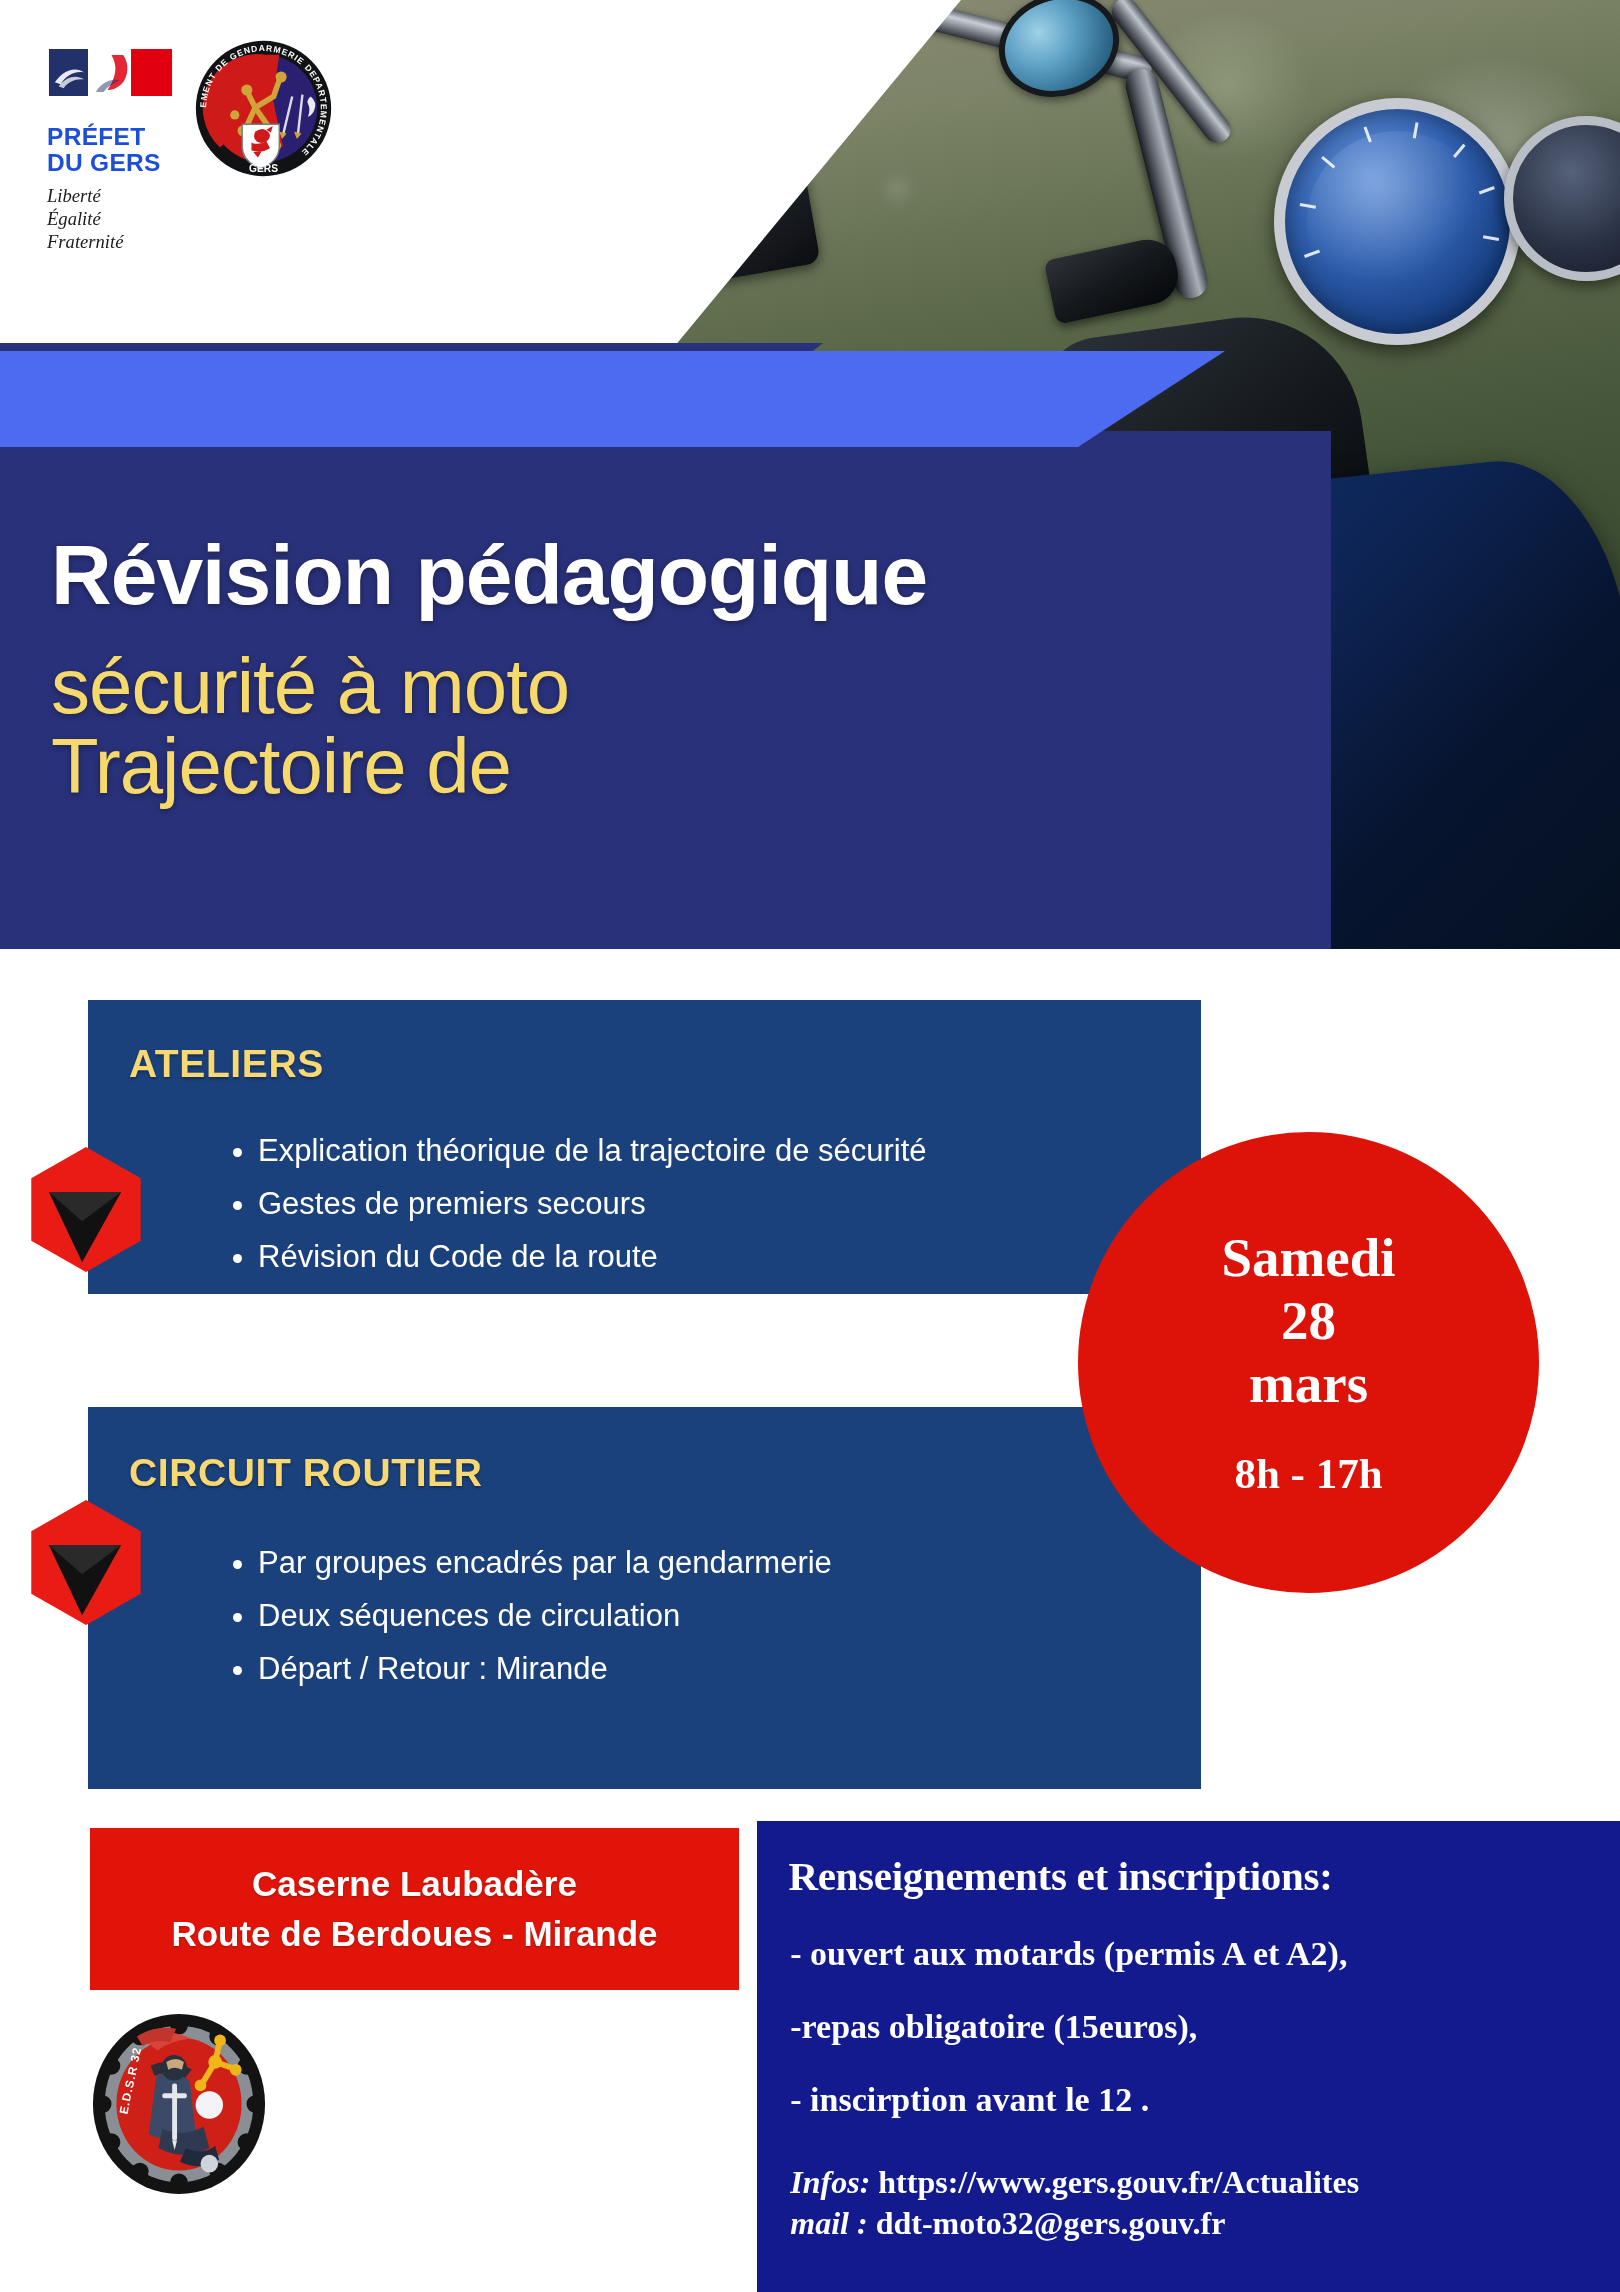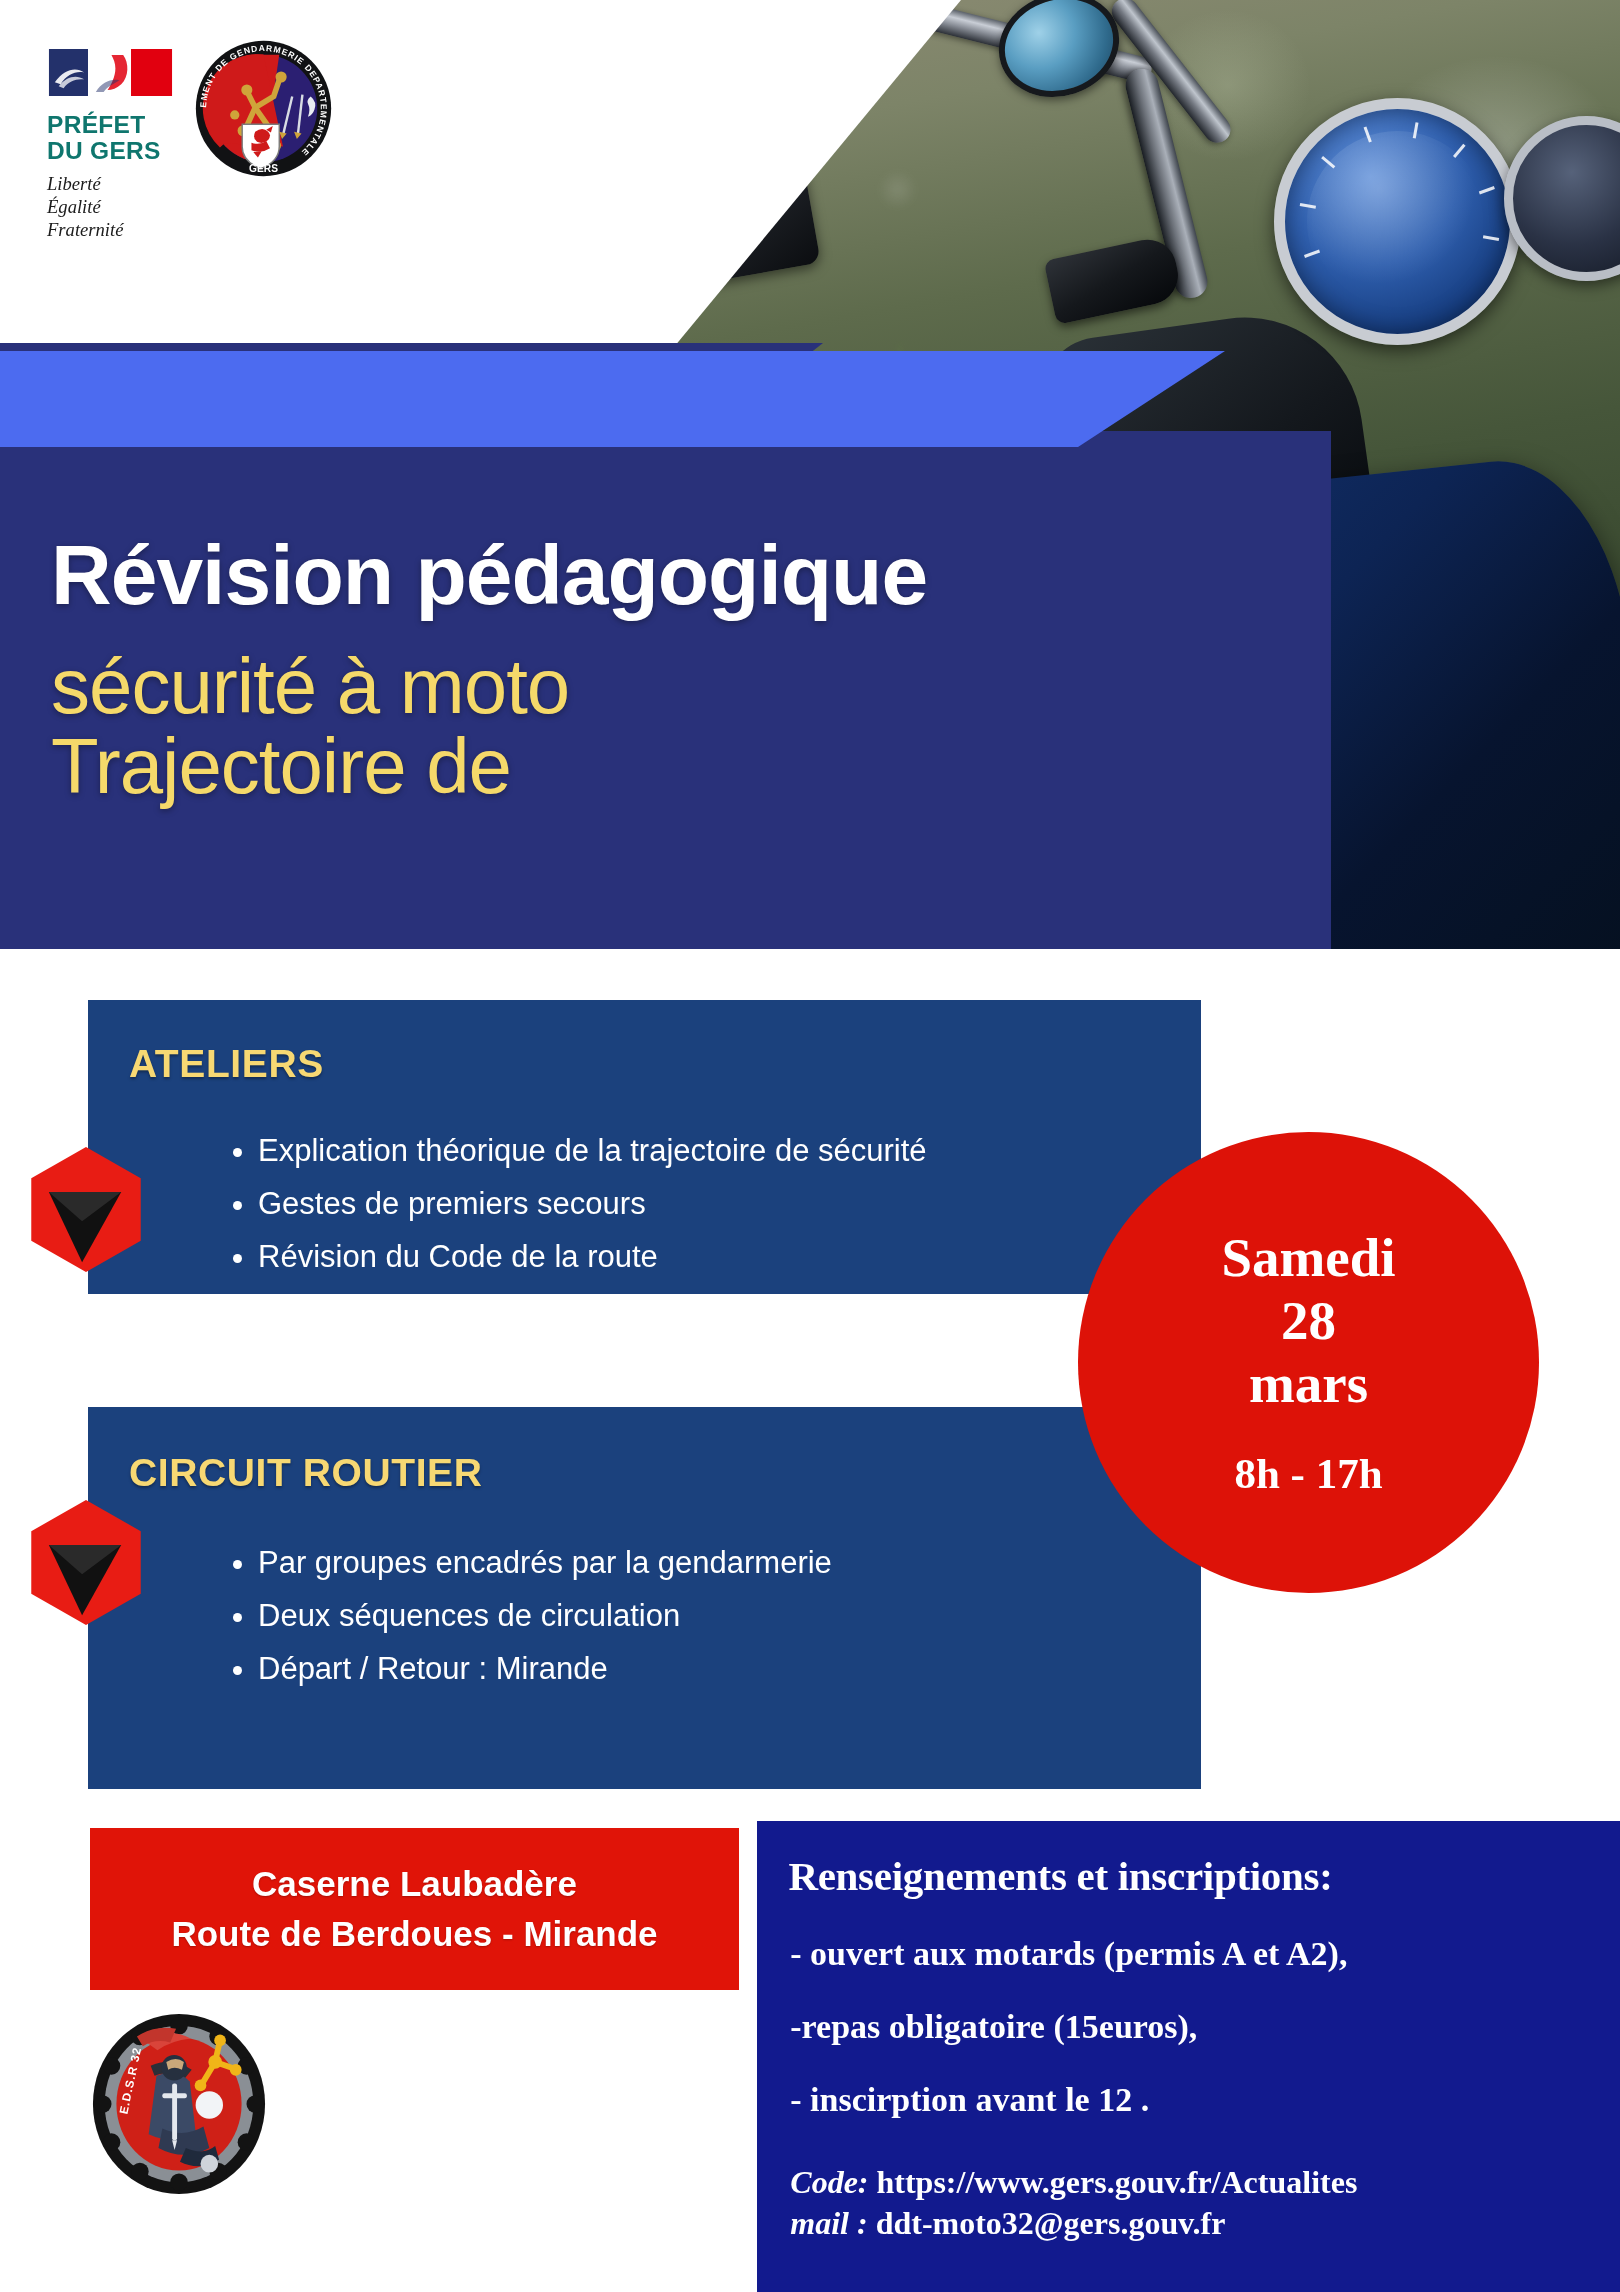--- a/index.html
+++ b/index.html
@@ -132,21 +132,21 @@
     position:absolute;left:51px;top:647px;z-index:6;
     font-size:78px;font-weight:400;color:#f5d96a;line-height:1.02;letter-spacing:-1px;
     text-shadow:0 2px 5.9px rgba(0,0,0,.35);
   }
   .title-sub span{display:block;}
 
   
   .logo-prefet{position:absolute;left:47px;top:43px;z-index:8;width:127px;}
   .marianne{width:127px;height:59px;display:block;}
   .prefet-txt{
-    margin-top:10px;font-size:24.5px;font-weight:700;color:#0f766e;line-height:1.05;letter-spacing:0.3px;
+    margin-top:22px;font-size:24.5px;font-weight:700;color:#1d4ed8;line-height:1.05;letter-spacing:0.3px;
   }
   .devise{margin-top:9.8px;font-family:"Liberation Serif", serif;font-style:italic;font-size:18.6px;color:#1b1b1b;line-height:1.22;}
 
   .logo-ggd{position:absolute;left:194px;top:35px;z-index:8;width:139px;height:147px;}
 
   
   .panel{
     position:absolute;background:#1b417d;z-index:4;
   }
   .panel-ateliers{left:88px;top:1000px;width:1113px;height:294px;}
@@ -369,21 +369,21 @@
   <div>Route de Berdoues - Mirande</div>
 </div>
 
 <div class="info-box">
   <div class="info-title">Renseignements et inscriptions:</div>
   <div class="info-line">- ouvert aux motards (permis A et A2),</div>
   <div class="info-line">-repas obligatoire (15euros),</div>
   <div class="info-line">- inscirption avant le 12 .</div>
   <div class="info-contact">
     <div>
-      <i>Code:</i>
+      <i>Infos:</i>
       <span>https://www.gers.gouv.fr/Actualites</span>
     </div>
     <div>
       <i>mail :</i>
       <span>ddt-moto32@gers.gouv.fr</span>
     </div>
   </div>
 </div>
 
 <div class="sr-wrap">

